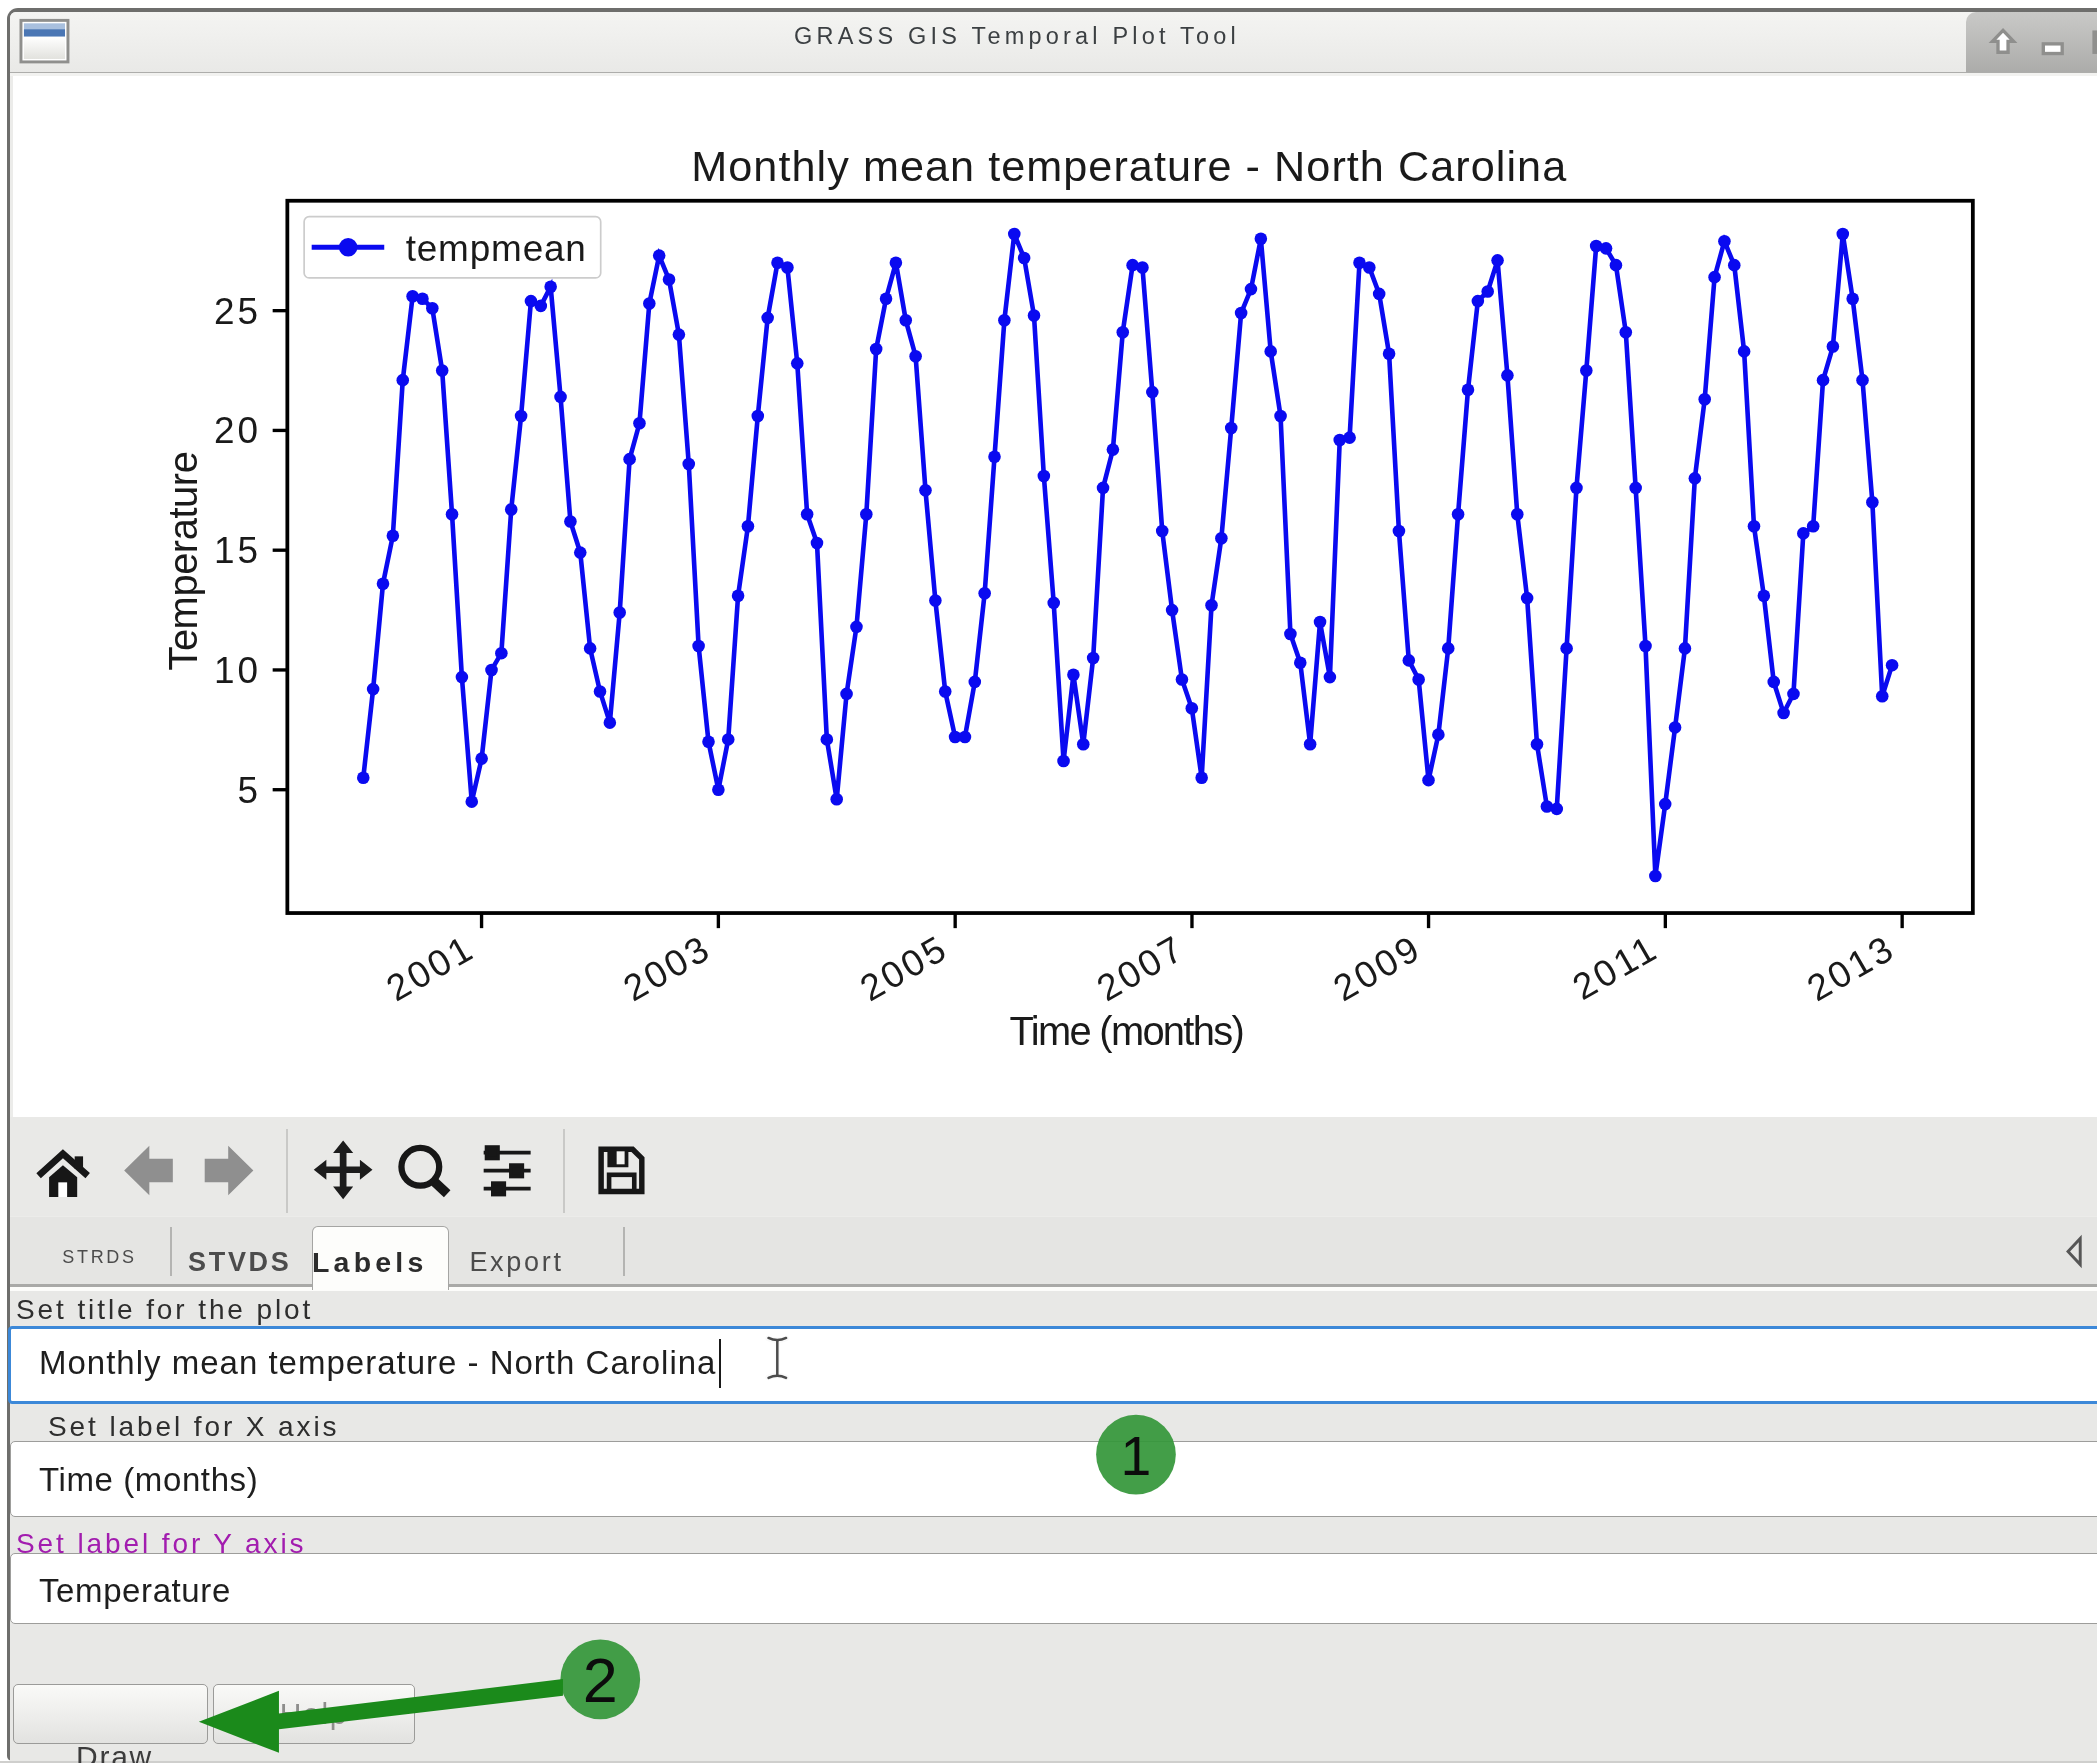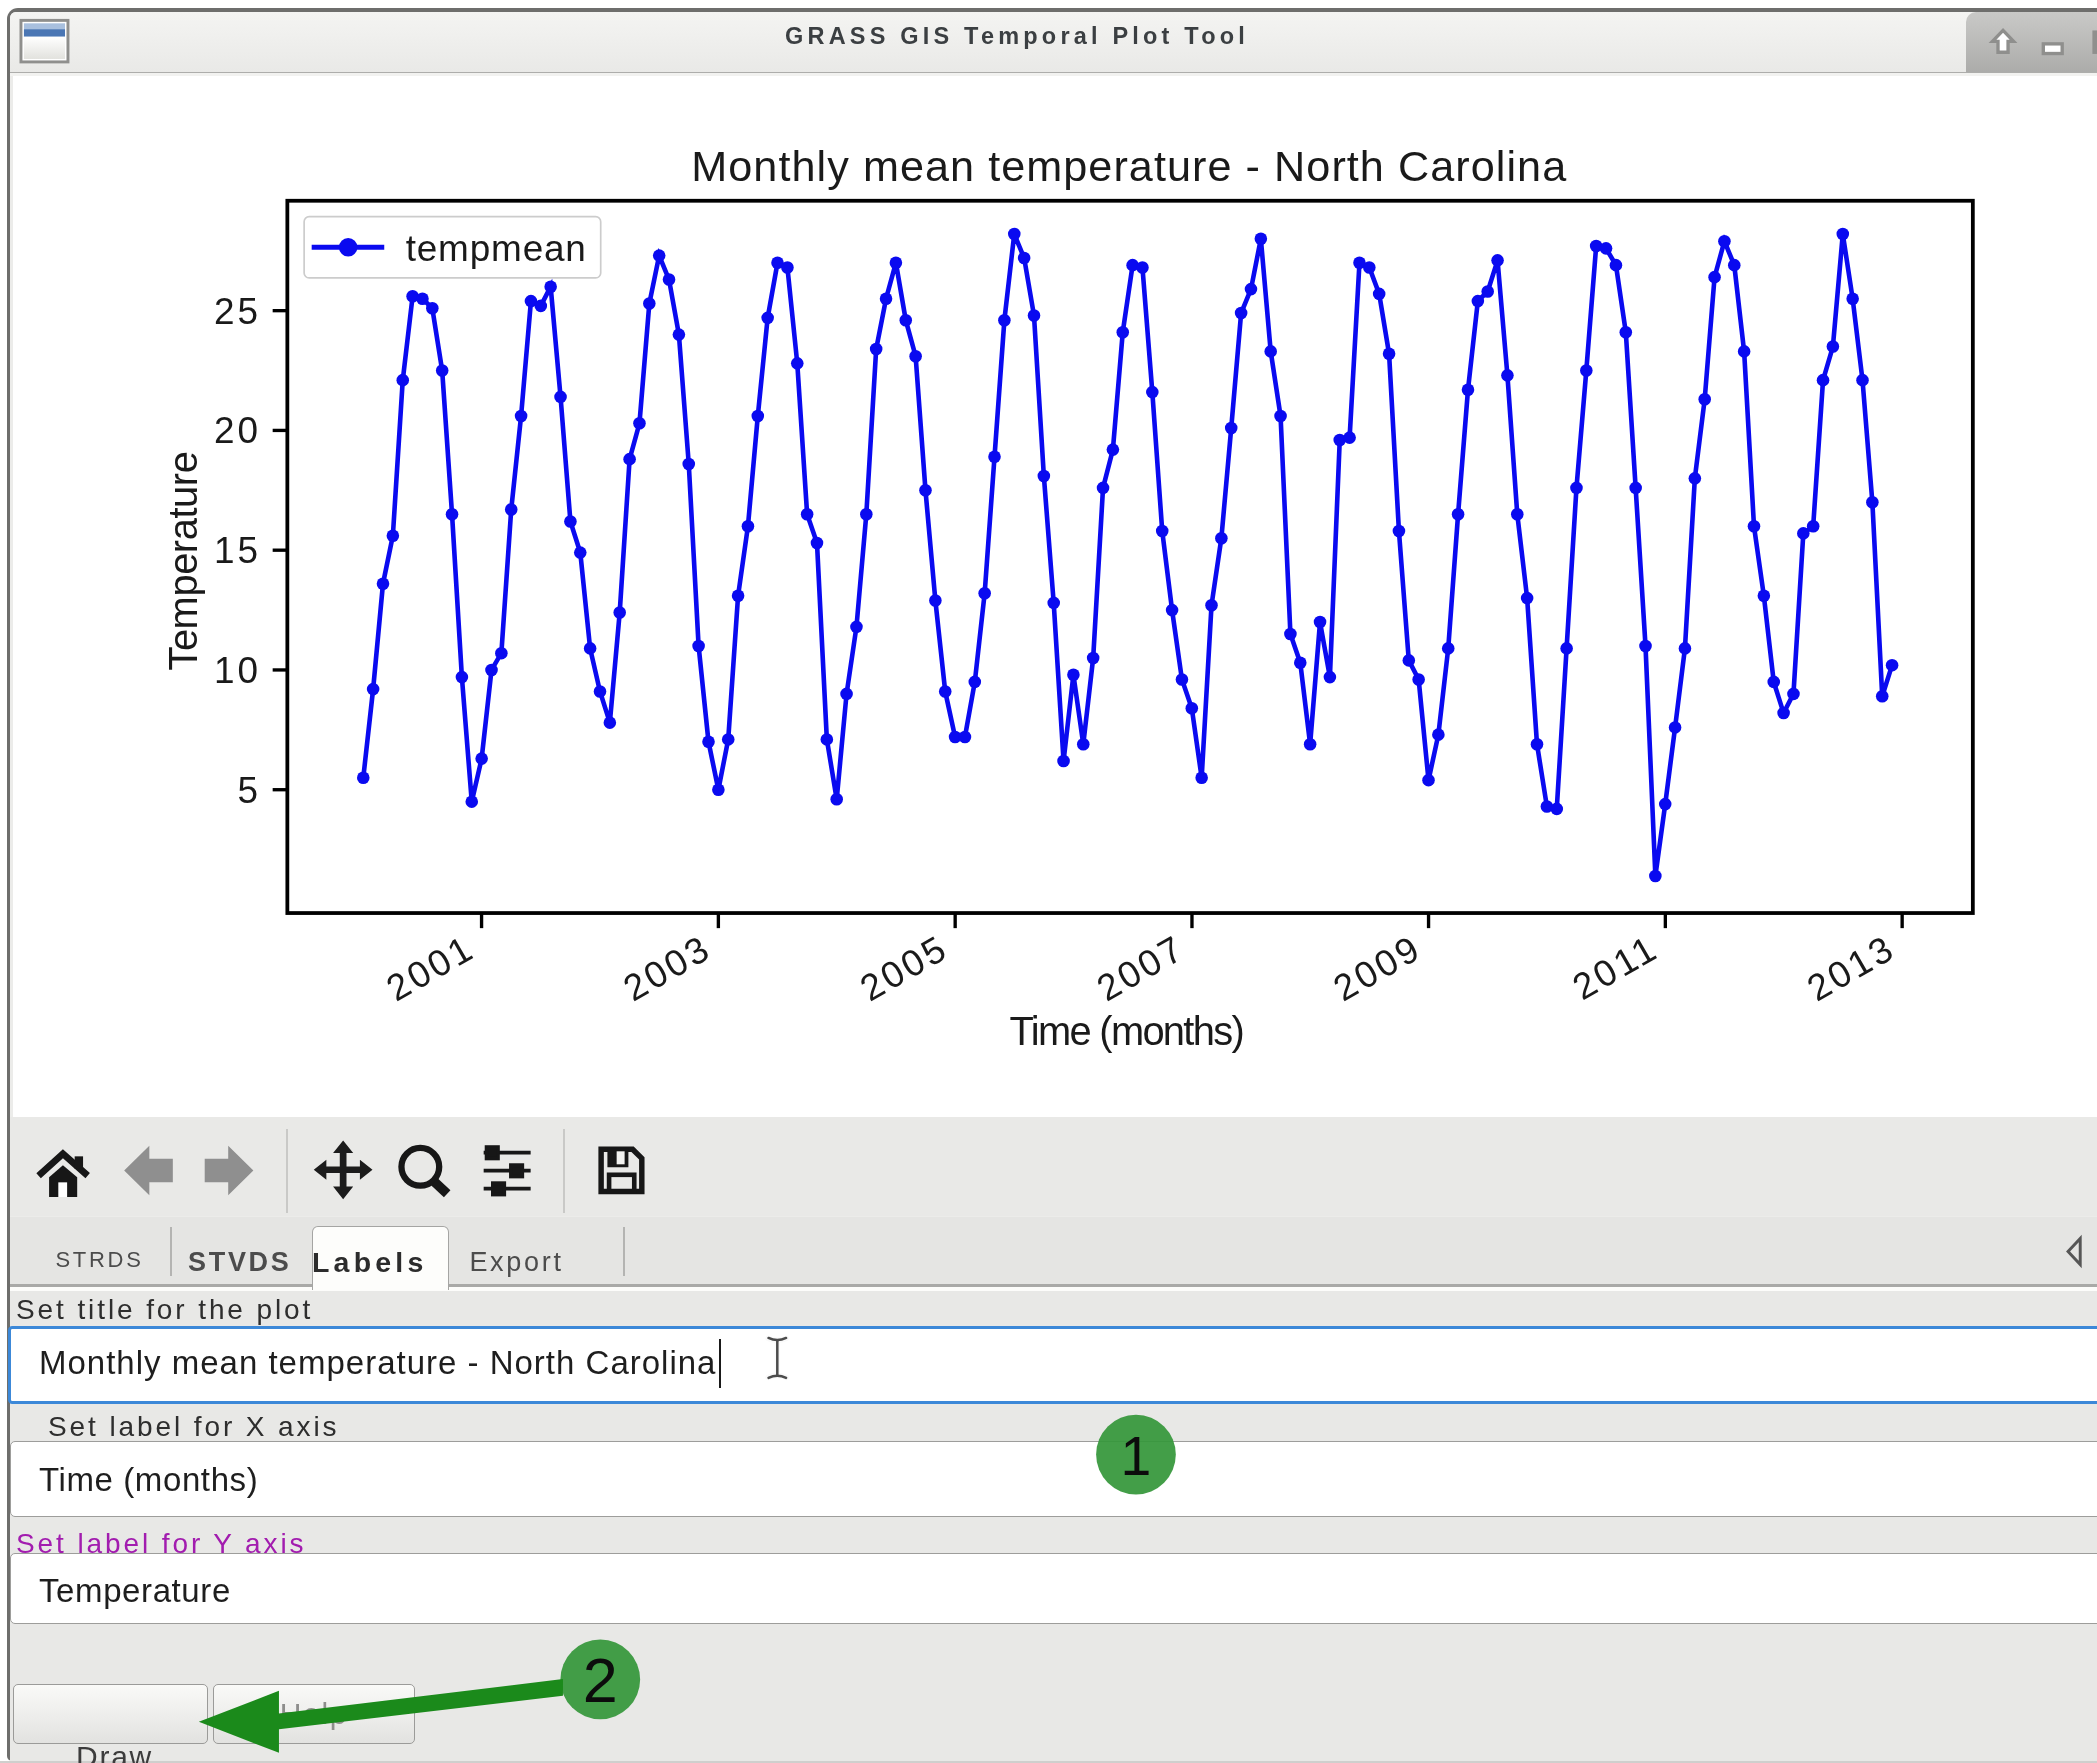--- a/index.html
+++ b/index.html
@@ -13,36 +13,36 @@
 <div class="abs" style="left:7.1px;top:7.6px;width:2187px;height:1753px;background:#6e6e6c;border-radius:11px 11px 5px 5px;"></div>
 <div class="abs" style="left:0;top:1761px;width:2196px;height:2.5px;background:#cfcfcd;"></div>
 <div class="abs" style="left:10px;top:11.7px;width:2181px;height:1746px;background:#ececea;border-radius:5.9px 5.9px 2.5px 2.5px;"></div>
 
 <div class="abs" style="left:10px;top:11.7px;width:2181px;height:60px;background:linear-gradient(#f4f4f2,#e9e9e7);border-radius:5.9px 5.9px 0 0;"></div>
 
 <div class="abs" style="left:1966px;top:11.7px;width:225px;height:60px;background:linear-gradient(#c9c9c7,#b5b5b3 70%,#acacaa);border-radius:10px 5.9px 0 0;"></div>
 <div class="abs" style="left:10px;top:72px;width:2181px;height:1.7px;background:#adadab;"></div>
 <div class="abs" style="left:10px;top:73px;width:2181px;height:2.9px;background:#f2f2f0;"></div>
 
-<div class="abs" style="left:0;top:23px;width:2034px;text-align:center;font-size:23.5px;font-weight:bold;letter-spacing:4.2px;color:#3b3f42;">GRASS GIS Temporal Plot Tool</div>
+<div class="abs" style="left:0;top:23px;width:2034px;text-align:center;font-size:23.5px;font-weight:normal;letter-spacing:4.2px;color:#3b3f42;">GRASS GIS Temporal Plot Tool</div>
 
 <div class="abs" style="left:13px;top:76px;width:2178px;height:1041px;background:#ffffff;"></div>
 
 <div class="abs" style="left:10px;top:1117px;width:2181px;height:99px;background:#e9e9e7;"></div>
 <div class="abs" style="left:286px;top:1129px;width:2.1px;height:84px;background:#c9c9c7;"></div>
 <div class="abs" style="left:563px;top:1129px;width:2.1px;height:84px;background:#c9c9c7;"></div>
 
 <div class="abs" style="left:10px;top:1217px;width:2181px;height:68px;background:#e5e5e3;"></div>
 <div class="abs" style="left:10px;top:1284px;width:2181px;height:2.5px;background:#a9a9a7;"></div>
 <div class="abs" style="left:10px;top:1287px;width:2181px;height:4.2px;background:#fcfcfa;"></div>
 
 <div class="abs" style="left:170px;top:1227px;width:1.7px;height:49px;background:#b4b4b2;"></div>
 <div class="abs" style="left:623px;top:1227px;width:1.7px;height:49px;background:#b4b4b2;"></div>
 
-<div class="abs" style="left:49px;top:1247px;width:101px;text-align:center;font-size:22px;letter-spacing:2.7px;color:#4c4c4c;">STRDS</div>
+<div class="abs" style="left:49px;top:1247px;width:101px;text-align:center;font-size:18px;letter-spacing:2.7px;color:#4c4c4c;">STRDS</div>
 <div class="abs" style="left:188px;top:1247px;width:101px;text-align:center;font-size:27px;letter-spacing:2.7px;color:#4c4c4c;font-weight:bold;">STVDS</div>
 
 <div class="abs" style="left:312px;top:1226px;width:135px;height:63px;background:#fdfdfb;border:1.7px solid #a5a5a3;border-bottom:none;border-radius:5.9px 5.9px 0 0;"></div>
 <div class="abs" style="left:312px;top:1246px;width:113px;text-align:center;font-size:28.5px;font-weight:bold;letter-spacing:4.2px;color:#2c2c2c;">Labels</div>
 <div class="abs" style="left:466px;top:1247px;width:101px;text-align:center;font-size:27px;letter-spacing:2.7px;color:#4c4c4c;">Export</div>
 
 <div class="abs" style="left:10px;top:1291px;width:2181px;height:470px;background:#e8e8e6;"></div>
 
 <div class="abs" style="left:16px;top:1294px;font-size:28px;letter-spacing:2.9px;color:#2e2e2e;">Set title for the plot</div>
 

